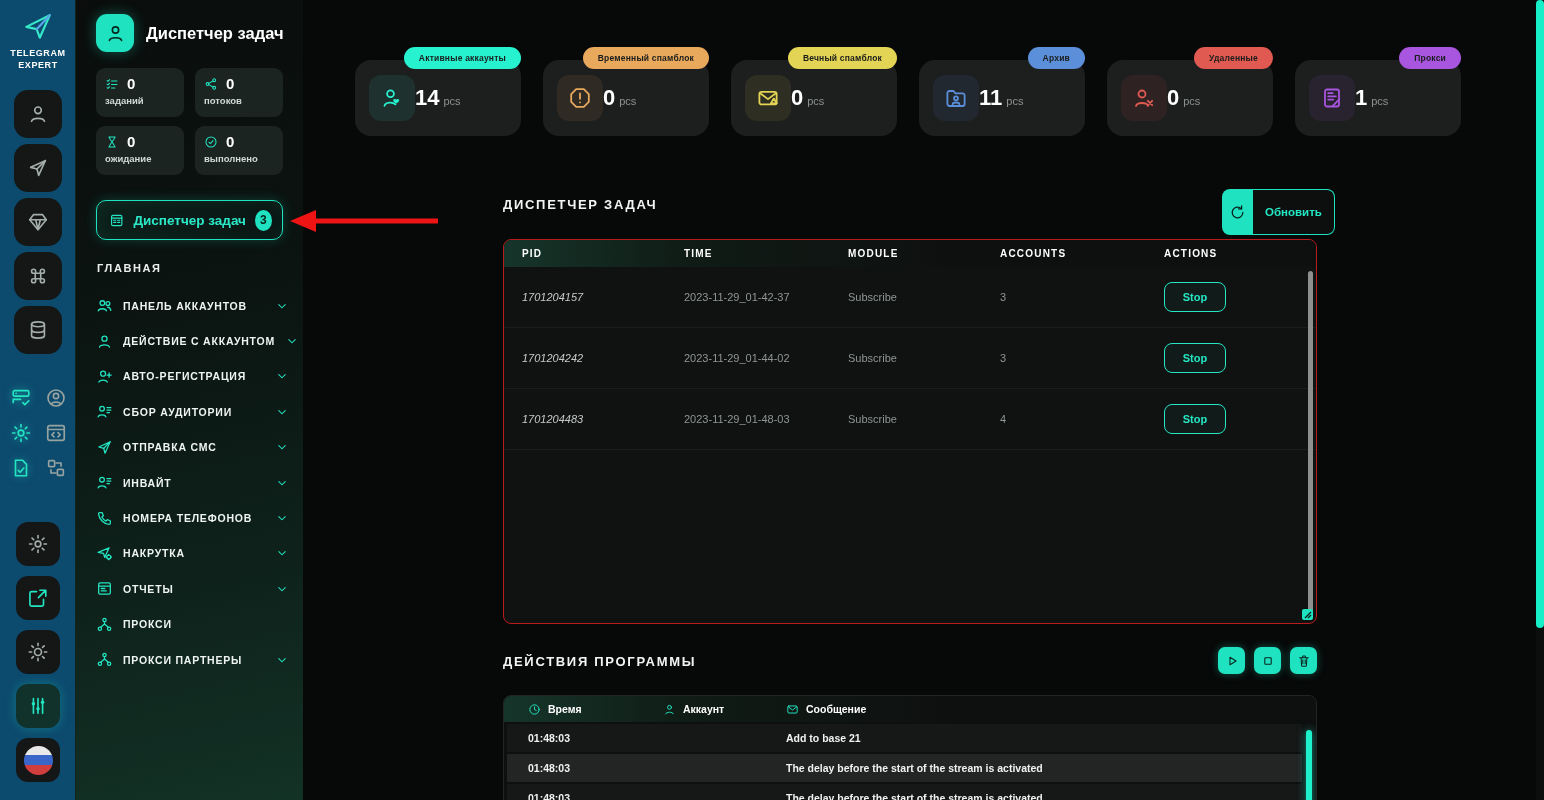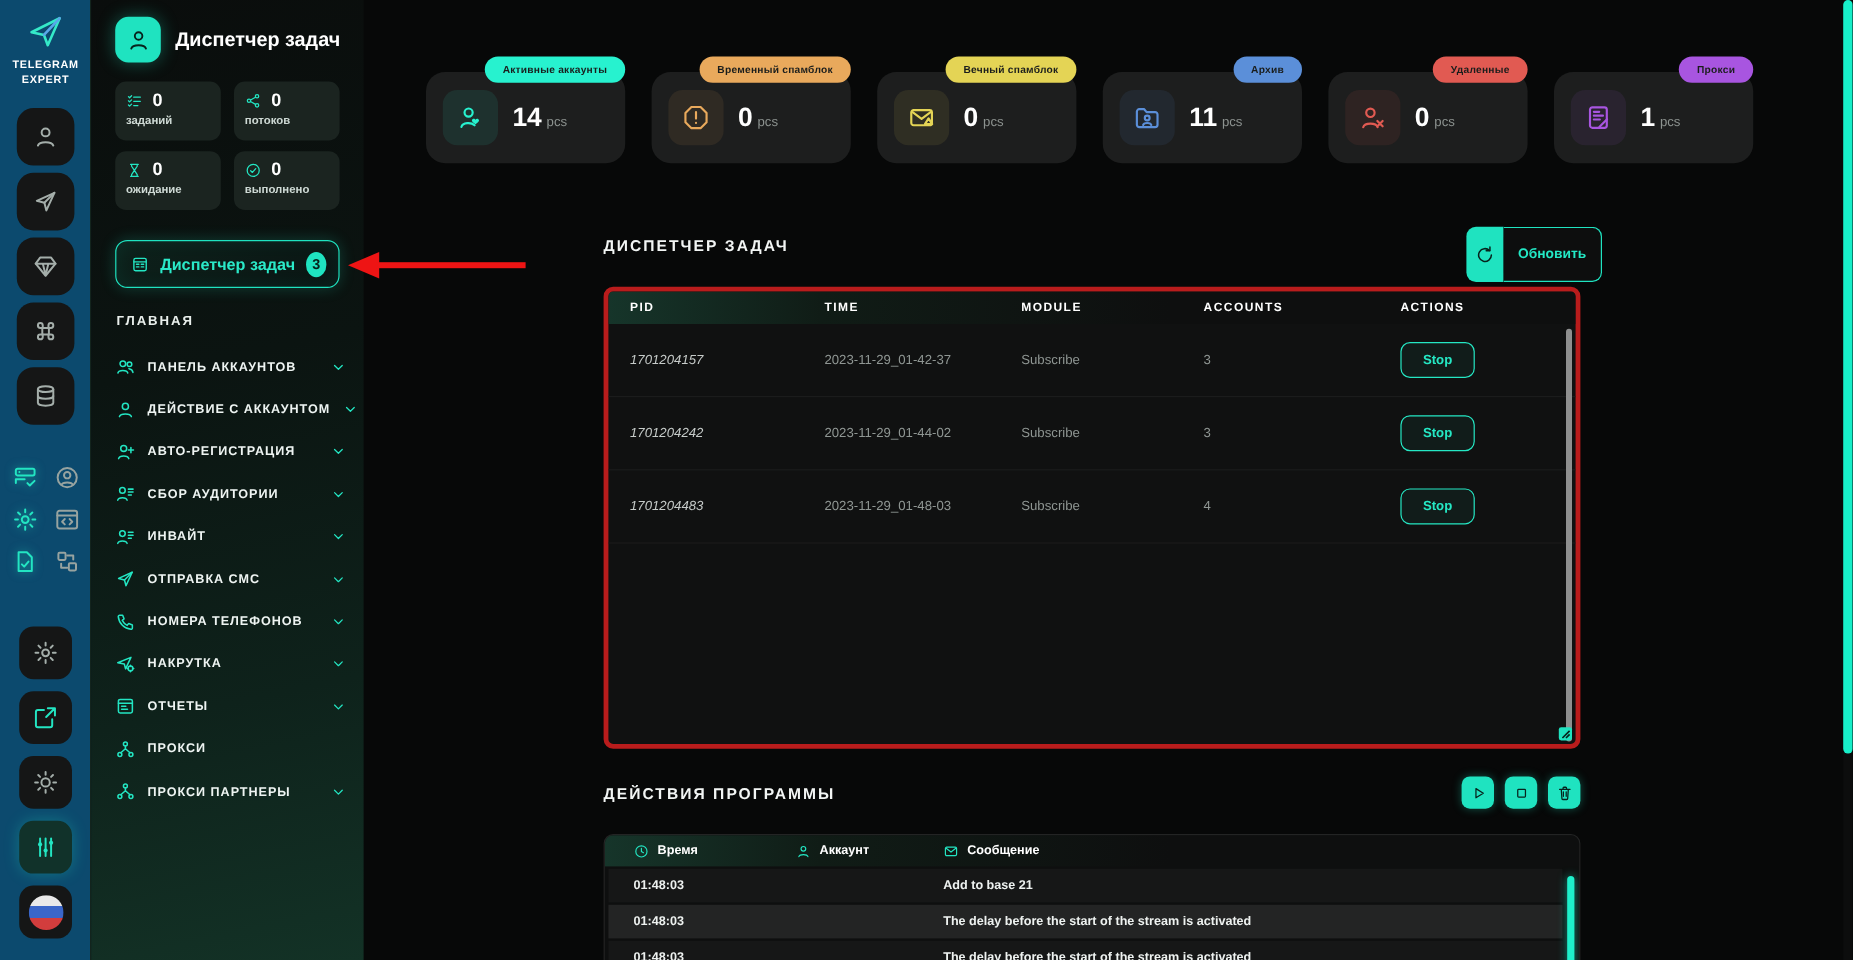--- a/index.html
+++ b/index.html
@@ -65,39 +65,39 @@
 
   
   .content { position:absolute; left:303px; top:0; width:1233px; height:800px;margin-top:32px; }
 
   .cards-row { position:absolute; left:52px; top:15px; display:flex; gap:22px; }
   .card-wrap { position:relative; padding-top:13px; }
   .pill { position:absolute; top:0; right:0; height:22px; padding:0 15px; border-radius:999px;
     font-size:8.5px; font-weight:bold; color:#1a1d1c; display:flex; align-items:center;
     letter-spacing:.2px; z-index:2; white-space:nowrap; }
   .card { width:166px; height:76px; background:#1d1e1e; border-radius:16px;
-          display:flex; align-items:center; gap:12px; padding-left:14px; }
+          display:flex; align-items:center; gap:0; padding-left:14px; }
   .tile { width:46px; height:46px; border-radius:12px; display:flex; align-items:center; justify-content:center; }
   .tile .ic { width:24px; height:24px; }
   .value-row { display:flex; align-items:baseline; gap:4px; }
   .value { font-size:22px; font-weight:bold; color:#fff; }
   .unit { font-size:11px; color:#8d9390; }
 
   .section-title { position:absolute; font-size:13px; font-weight:bold; letter-spacing:1.7px; color:#f2f5f4; }
 
   .refresh { position:absolute; left:919px; top:157px; height:46px; display:flex; cursor:pointer; }
   .refresh-ic { width:31px; background:#1fe3c0; border-radius:8px 0 0 8px; color:#07241d;
                 display:flex; align-items:center; justify-content:center; }
   .refresh-ic .ic { width:17px; height:17px; }
   .refresh-label { display:flex; align-items:center; padding:0 12px; border:1.2px solid #1fe3c0;
     border-left:none; border-radius:0 8px 8px 0; color:#23e8c5; font-size:11.5px; font-weight:bold;
     background:#0d0e0e; }
 
   .task-panel { position:absolute; left:200px; top:207px; width:814px; height:385px;
-    background:#101111; border:4px solid #b91c1c; border-radius:8px; overflow:hidden; }
+    background:#101111; border:1px solid #b91c1c; border-radius:8px; overflow:hidden; }
   .t-head { height:27px; display:grid; grid-template-columns:162px 164px 152px 164px 1fr;
     align-items:center; padding-left:18px; color:#fff; font-size:10px; font-weight:bold; letter-spacing:1.2px;
     background:linear-gradient(90deg,#16352a 0%,#101c16 22%,#0e0f0f 58%); }
   .t-row { height:61px; display:grid; grid-template-columns:162px 164px 152px 164px 1fr;
     align-items:center; padding-left:18px; border-bottom:1px solid #1b1c1c; font-size:11px; }
   .td-pid { color:#c6cbc9;font-style:italic; } .td-dim { color:#8f9693; }
   .stop-btn { width:62px; height:30px; border:1.5px solid #25e7c4; border-radius:8px;
     background:rgba(37,231,196,.05); color:#25e7c4; font-size:11px; font-weight:bold;
     display:flex; align-items:center; justify-content:center; cursor:pointer; }
   .t-scroll { position:absolute; right:3px; top:31px; width:5px; height:344px; background:#8e8f8f;
@@ -408,40 +408,40 @@
           <span class="mi-label">СБОР АУДИТОРИИ</span>
           <span class="ic chev">
             <svg viewBox="0 0 24 24" fill="none" stroke="currentColor" stroke-width="1.8" stroke-linecap="round" stroke-linejoin="round">
               <path d="m6.5 9.5 5.5 5.5 5.5-5.5"></path>
             </svg>
           </span>
         </div>
         <div class="menu-item">
           <span class="ic mi-ic">
             <svg viewBox="0 0 24 24" fill="none" stroke="currentColor" stroke-width="1.8" stroke-linecap="round" stroke-linejoin="round">
+              <path d="M4 11.3 20 4l-7.3 16-1.8-6.9L4 11.3z"></path>
+              <path d="m10.9 13.1 9.1-9.1"></path>
+            </svg>
+          </span>
+          <span class="mi-label">ОТПРАВКА СМС</span>
+          <span class="ic chev">
+            <svg viewBox="0 0 24 24" fill="none" stroke="currentColor" stroke-width="1.8" stroke-linecap="round" stroke-linejoin="round">
+              <path d="m6.5 9.5 5.5 5.5 5.5-5.5"></path>
+            </svg>
+          </span>
+        </div>
+        <div class="menu-item">
+          <span class="ic mi-ic">
+            <svg viewBox="0 0 24 24" fill="none" stroke="currentColor" stroke-width="1.8" stroke-linecap="round" stroke-linejoin="round">
               <circle cx="8.5" cy="8" r="3.3"></circle>
               <path d="M3 19.5c1-3.8 10-3.8 11 0"></path>
               <path d="M15.5 6.5H21M15.5 10H21M15.5 13.5h3.5"></path>
             </svg>
           </span>
           <span class="mi-label">ИНВАЙТ</span>
-          <span class="ic chev">
-            <svg viewBox="0 0 24 24" fill="none" stroke="currentColor" stroke-width="1.8" stroke-linecap="round" stroke-linejoin="round">
-              <path d="m6.5 9.5 5.5 5.5 5.5-5.5"></path>
-            </svg>
-          </span>
-        </div>
-        <div class="menu-item">
-          <span class="ic mi-ic">
-            <svg viewBox="0 0 24 24" fill="none" stroke="currentColor" stroke-width="1.8" stroke-linecap="round" stroke-linejoin="round">
-              <path d="M4 11.3 20 4l-7.3 16-1.8-6.9L4 11.3z"></path>
-              <path d="m10.9 13.1 9.1-9.1"></path>
-            </svg>
-          </span>
-          <span class="mi-label">ОТПРАВКА СМС</span>
           <span class="ic chev">
             <svg viewBox="0 0 24 24" fill="none" stroke="currentColor" stroke-width="1.8" stroke-linecap="round" stroke-linejoin="round">
               <path d="m6.5 9.5 5.5 5.5 5.5-5.5"></path>
             </svg>
           </span>
         </div>
         <div class="menu-item">
           <span class="ic mi-ic">
             <svg viewBox="0 0 24 24" fill="none" stroke="currentColor" stroke-width="1.8" stroke-linecap="round" stroke-linejoin="round">
               <path d="M5.2 3.8h3.6l1.6 4.3-2.1 1.8a12.6 12.6 0 0 0 5.8 5.8l1.8-2.1 4.3 1.6v3.6c0 .9-.8 1.7-1.7 1.6C10.8 19.7 4.3 13.2 3.6 5.5c-.1-.9.7-1.7 1.6-1.7z"></path>

